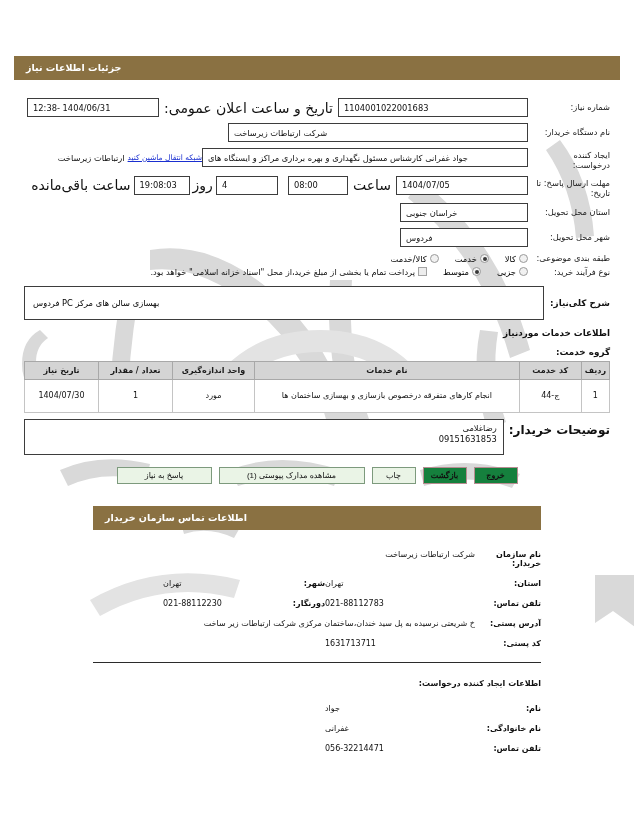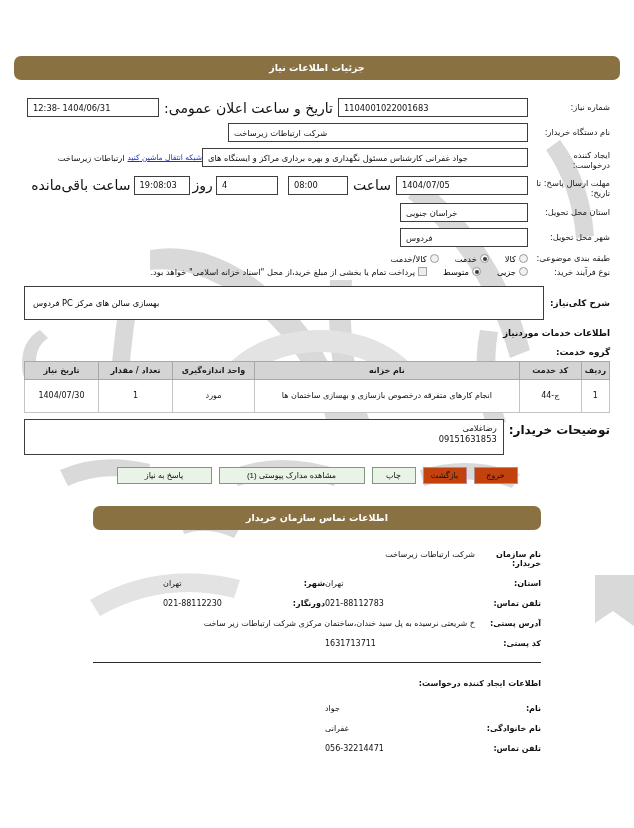--- a/index.html
+++ b/index.html
@@ -26,24 +26,23 @@
   .watermark svg { width: 100%; height: 100%; display: block; }
 
   .layer { position: relative; z-index: 2; }
 
   
   .section-bar {
     background: #8a7142;
     color: #ffffff;
     font-size: 9.5px;
     font-weight: bold;
-    text-align: center;
+    text-align: left;
     padding: 6px 12px 7px 12px;
     letter-spacing: 0.2px;
-    border-radius: 7px;
   }
   .bar-main { margin: 0 14px; width: 606px; }
   .bar-contact { margin: 0 auto; width: 448px; }
 
   
   .panel {
     margin: 10px 14px 0 14px;
     width: 606px;
     background: transparent;
     padding: 8px 10px 4px 10px;
@@ -259,22 +258,23 @@
     align-items: center;
     justify-content: center;
     padding: 0 8px;
     border: 1px solid #7d9a7d;
     background: #eaf4e6;
     color: #111;
     cursor: pointer;
     white-space: nowrap;
   }
   .btn.danger {
-    background: #c2410c;
+    background: #15803d;
     border-color: #b78c91;
+    font-weight: bold;
   }
   .btn.w-answer { width: 95px; }
   .btn.w-docs   { width: 146px; }
   .btn.w-print  { width: 44px; }
   .btn.w-back   { width: 44px; }
   .btn.w-exit   { width: 44px; }
 
   
   .contact {
     width: 448px;
@@ -438,21 +438,21 @@
 
       <div class="desc-row">
         <div class="desc-lbl">گروه خدمت:</div>
       </div>
 
       <table class="items">
         <thead>
           <tr>
             <th class="col-radif">ردیف</th>
             <th class="col-code">کد خدمت</th>
-            <th>نام خزانه</th>
+            <th>نام خدمات</th>
             <th class="col-unit">واحد اندازه‌گیری</th>
             <th class="col-qty">تعداد / مقدار</th>
             <th class="col-date">تاریخ نیاز</th>
           </tr>
         </thead>
         <tbody>
           <tr>
             <td>1</td>
             <td>ج-44</td>
             <td>انجام کارهای متفرقه درخصوص بازسازی و بهسازی ساختمان ها</td>

